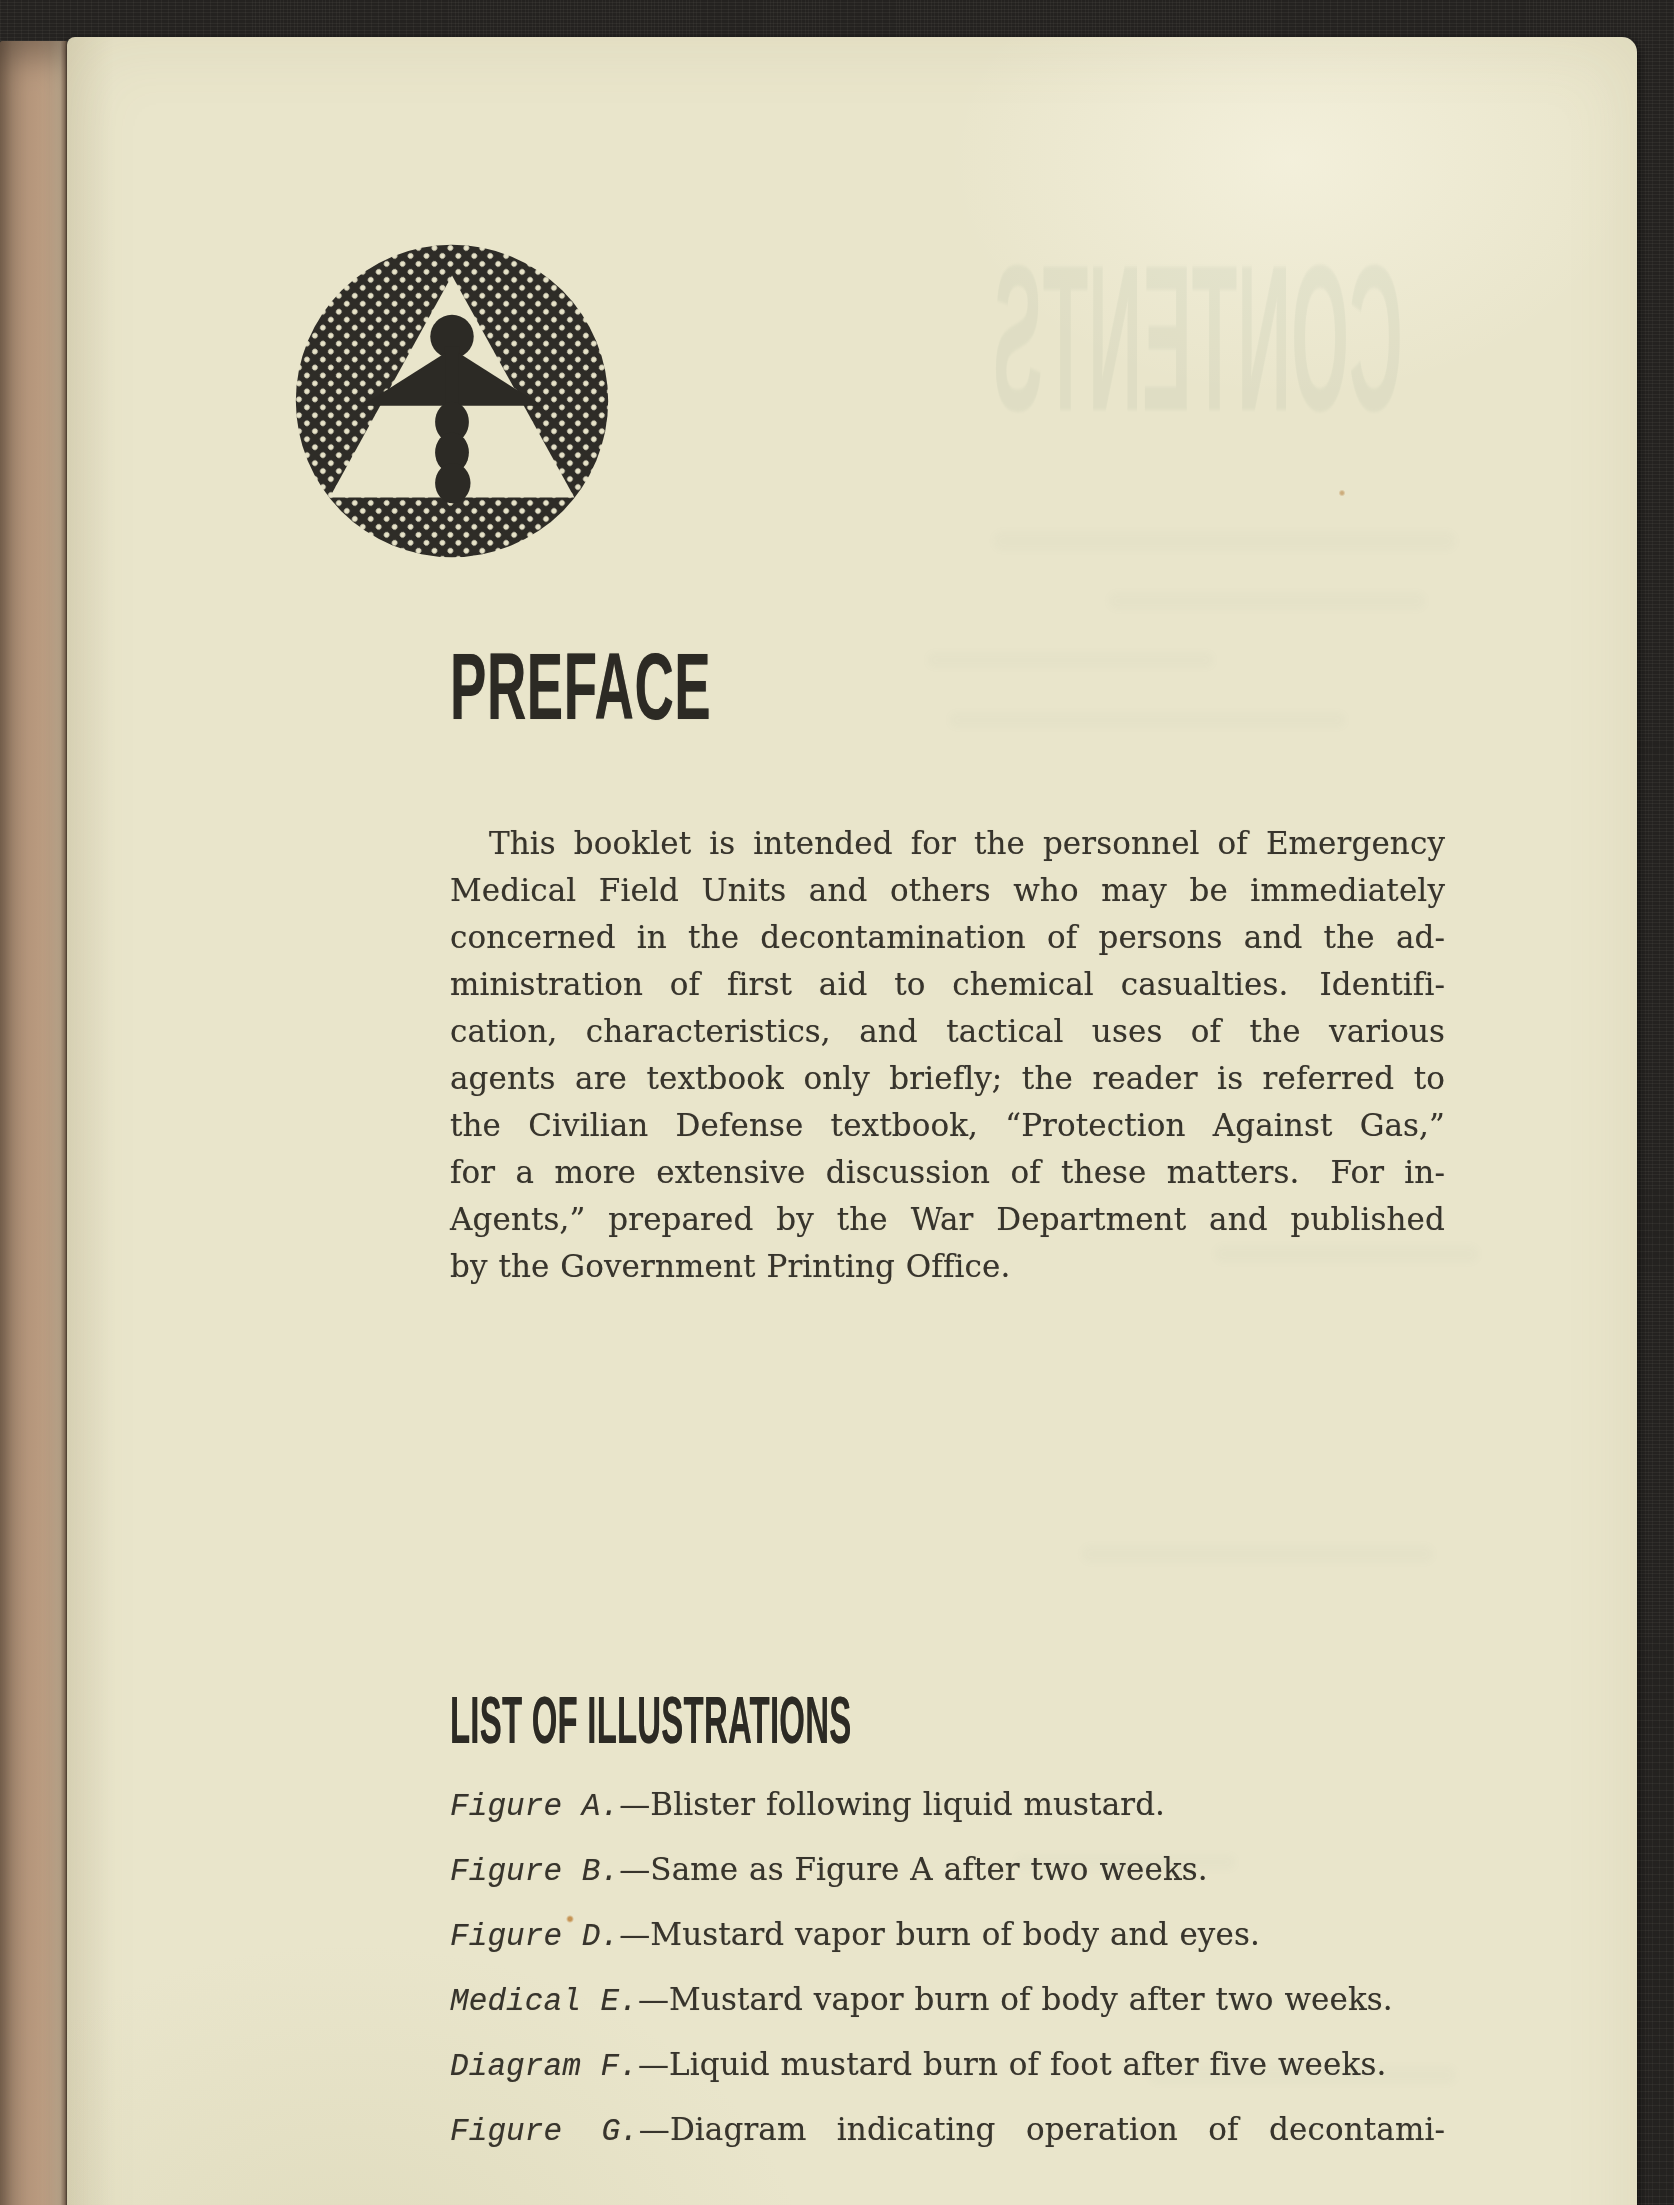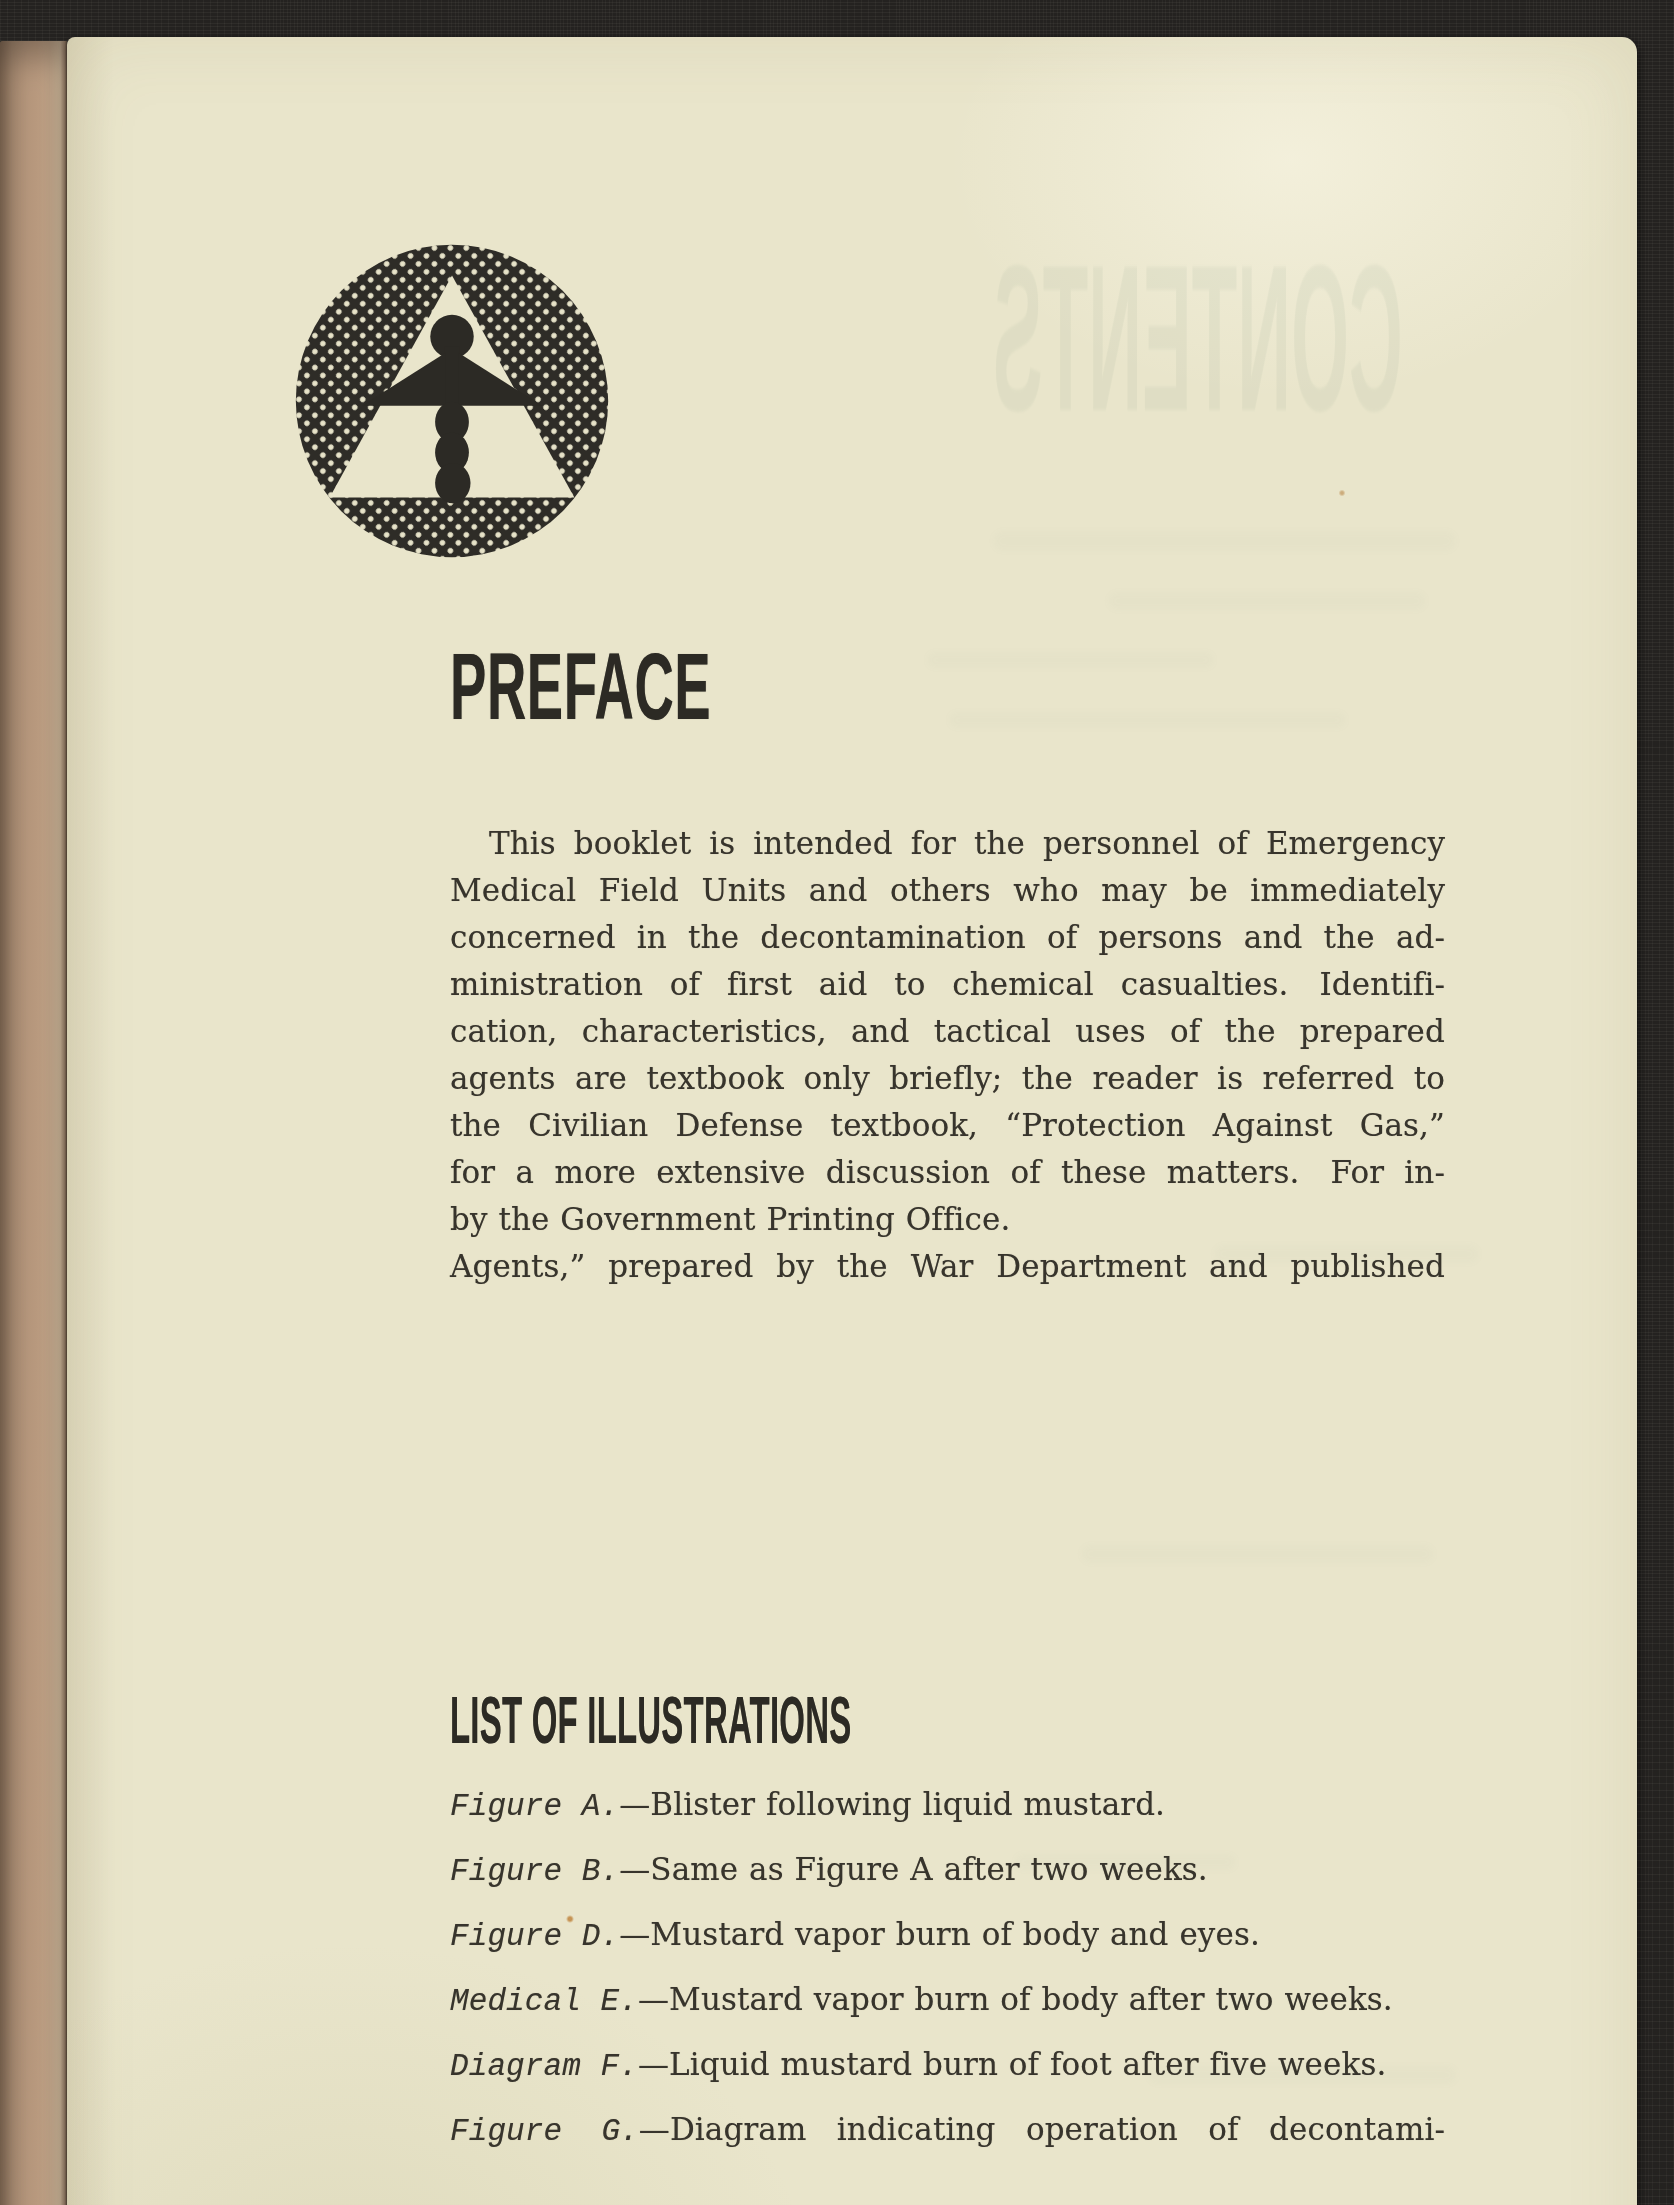--- a/index.html
+++ b/index.html
@@ -130,26 +130,26 @@
       </g>
     </svg>
 
     <h1 class="h-preface">PREFACE</h1>
 
     <div class="para" id="preface-paragraph">
         <div class="pline first">This booklet is intended for the personnel of Emergency</div>
         <div class="pline">Medical Field Units and others who may be immediately</div>
         <div class="pline">concerned in the decontamination of persons and the ad-</div>
         <div class="pline">ministration of first aid to chemical casualties. Identifi-</div>
-        <div class="pline">cation, characteristics, and tactical uses of the prepared</div>
+        <div class="pline">cation, characteristics, and tactical uses of the various</div>
         <div class="pline">agents are textbook only briefly; the reader is referred to</div>
         <div class="pline">the Civilian Defense textbook, “Protection Against Gas,”</div>
         <div class="pline">for a more extensive discussion of these matters. For in-</div>
+        <div class="pline">Agents,” prepared by the War Department and published</div>
         <div class="pline last">by the Government Printing Office.</div>
-        <div class="pline">Agents,” prepared by the War Department and published</div>
       </div>
 
     <h2 class="h-illus">LIST OF ILLUSTRATIONS</h2>
 
     <div class="figs" id="figure-list">
         <div class="fline"><i>Figure A.</i>—Blister following liquid mustard.</div>
         <div class="fline"><i>Figure B.</i>—Same as Figure A after two weeks.</div>
         <div class="fline"><i>Figure D.</i>—Mustard vapor burn of body and eyes.</div>
         <div class="fline"><i>Medical E.</i>—Mustard vapor burn of body after two weeks.</div>
         <div class="fline"><i>Diagram F.</i>—Liquid mustard burn of foot after five weeks.</div>

